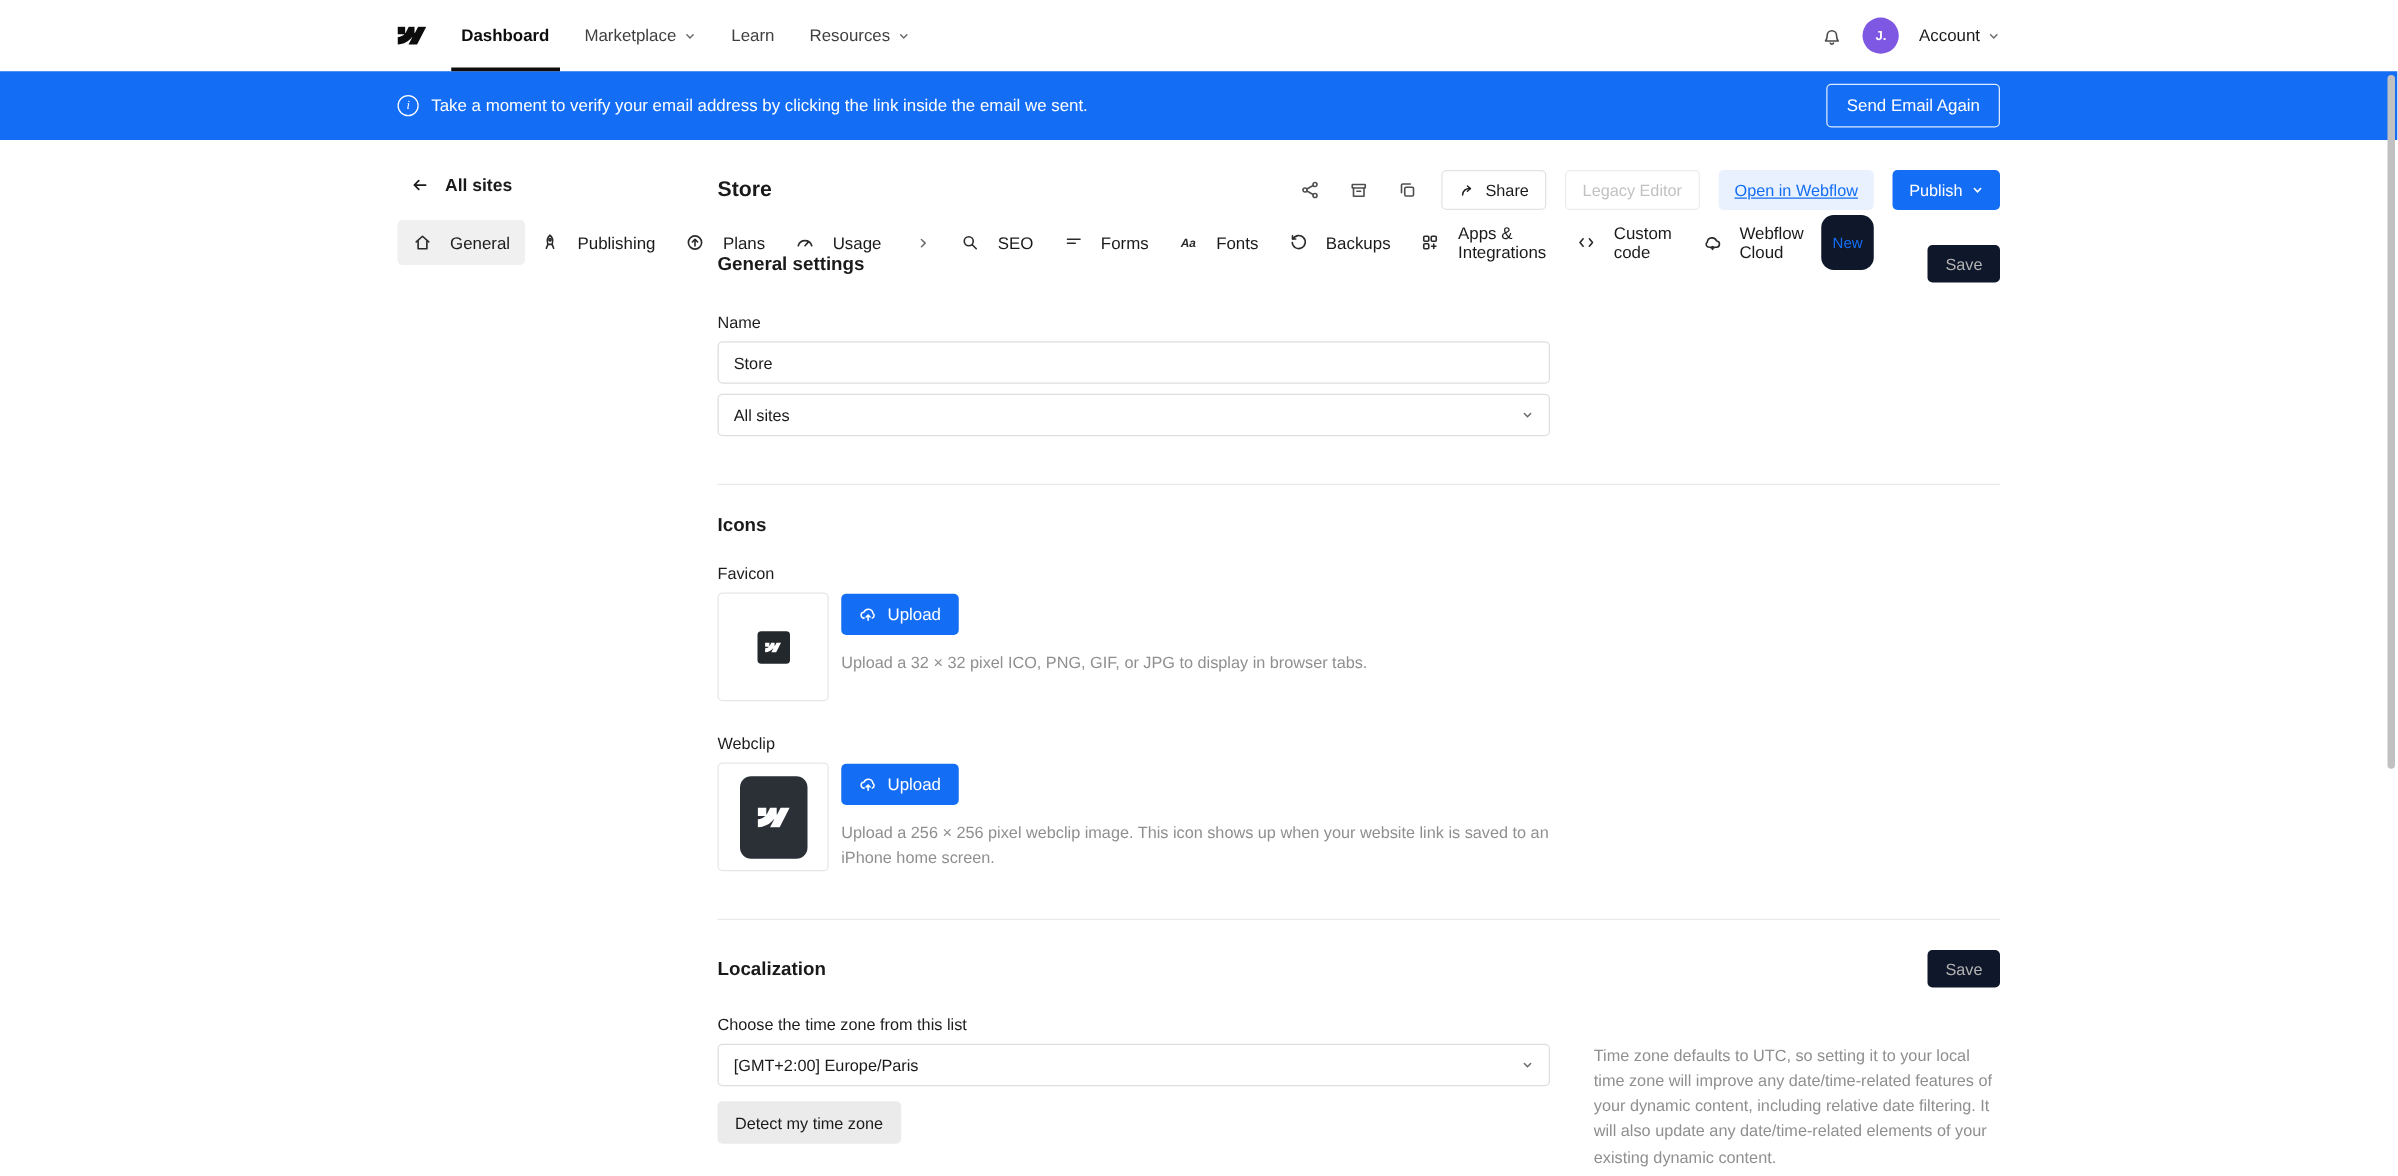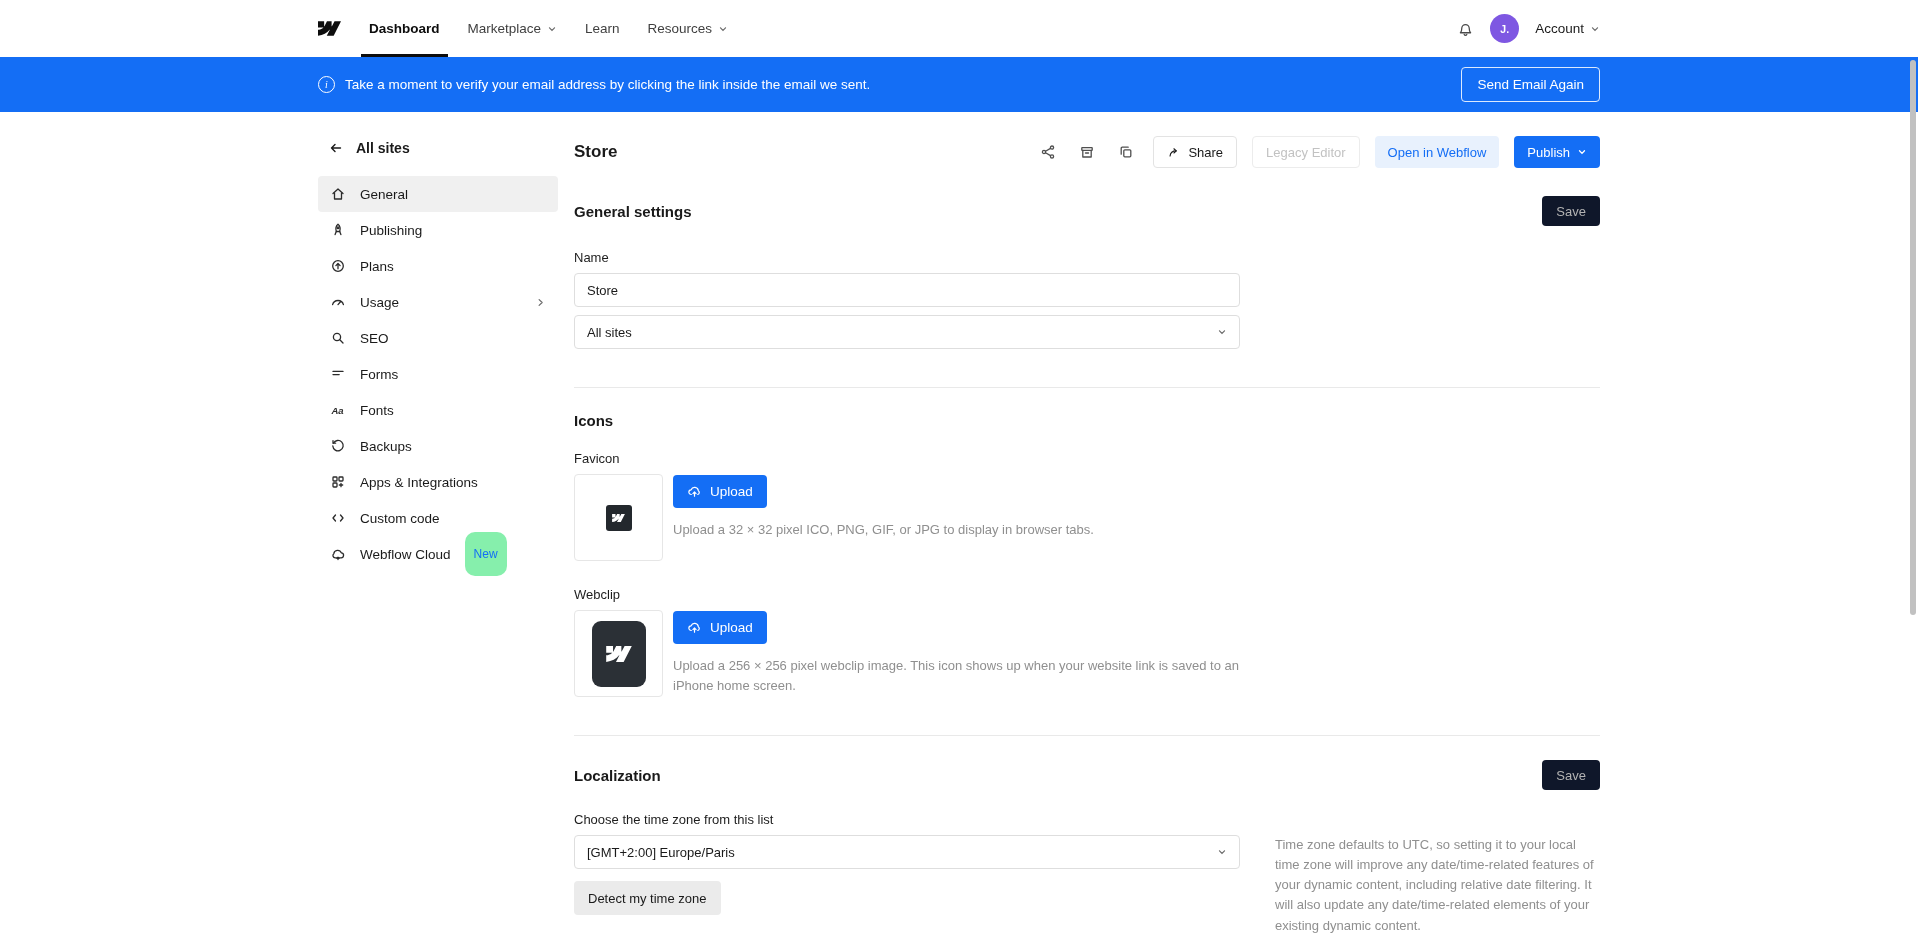--- a/index.html
+++ b/index.html
@@ -33,40 +33,40 @@
     font-family:"Liberation Serif", serif; }
   .banner-btn { background:transparent; border:1px solid rgba(255,255,255,.85); color:#fff;
     font-size:13.5px; padding:9px 15px; border-radius:4px; cursor:pointer;
     font-family:"Liberation Sans", sans-serif; }
 
   
   .main { display:flex; padding-top:22px; gap:16px; }
   .sidebar { width:240px; flex:0 0 240px; }
   .back-row { display:flex; align-items:center; gap:12px; font-size:14px; font-weight:700;
     padding:6px 12px 6px 10px; cursor:pointer; }
-  .side-list { margin-top:14px; display:flex; flex-direction:column; }
+  .side-list { margin-top:14px; display:flex; flex-direction:row; }
   .side-item { display:flex; align-items:center; gap:14px; height:36px; padding:0 12px;
     border-radius:4px; font-size:13.5px; color:#1a1a1a; cursor:pointer; }
   .side-item.active { background:#f0f0f0; }
   .side-item .sicon { display:flex; color:#2b2b2b; width:16px; justify-content:center; }
   .side-item .spacer { flex:1; }
-  .badge-new { background:#86efac; color:#146EF5; font-size:12px; padding:15px 9px;
+  .badge-new { background:#0f172a; color:#146EF5; font-size:12px; padding:15px 9px;
     border-radius:10px; }
 
   
   .content { flex:1; min-width:0; }
   .content-header { display:flex; align-items:center; justify-content:space-between; height:36px; }
   .page-title { font-size:17px; font-weight:700; }
   .header-actions { display:flex; align-items:center; gap:15px; }
   .icon-btn { background:none; border:none; color:#4f4f4f; display:flex; cursor:pointer; padding:4px; }
   .btn { font-family:"Liberation Sans", sans-serif; font-size:13px; border-radius:4px;
     height:32px; display:inline-flex; align-items:center; gap:7px; padding:0 13px; cursor:pointer; }
   .btn-outline { background:#fff; border:1px solid #e3e3e3; color:#1a1a1a; }
   .btn-disabled { background:#fff; border:1px solid #ececec; color:#c2c2c2; cursor:default; }
-  .btn-lightblue { background:#e8f1fd; border:none; color:#146EF5; }
+  .btn-lightblue { background:#e8f1fd; border:none; color:#146EF5;text-decoration:underline; }
   .btn-primary { background:#146EF5; border:none; color:#fff; font-weight:400; }
   .btn-primary .chev { color:#fff; }
 
   .section-head { display:flex; align-items:center; justify-content:space-between; margin-top:26px; }
   .section-title { font-size:15px; font-weight:700; }
   .save-btn { background:#0f172a; border:none; color:#b3b3b3; font-size:13px; height:30px;
     padding:0 14px; border-radius:4px; cursor:default; font-family:"Liberation Sans", sans-serif; }
 
   .field-row { display:flex;gap:16px; }
   .form-col { width:666px; flex:0 0 666px; }

